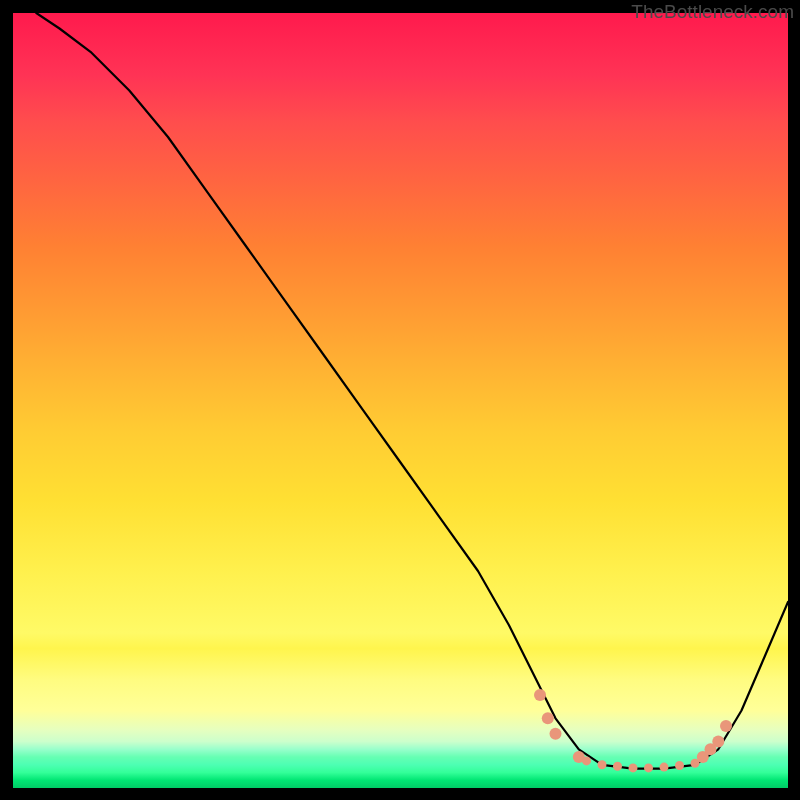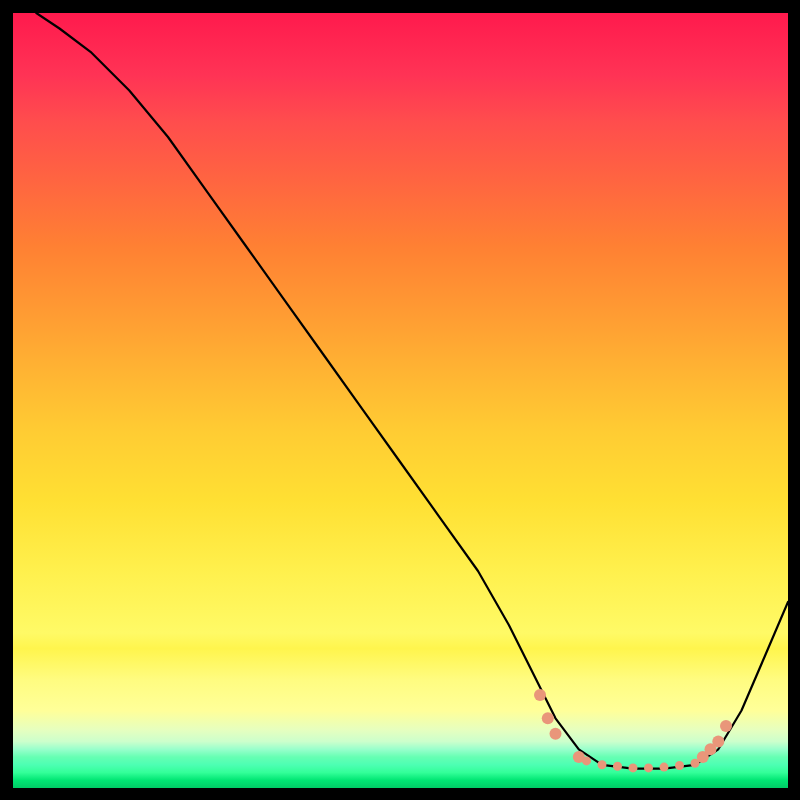--- a/index.html
+++ b/index.html
@@ -83,13 +83,14 @@
           <circle cx="651.0" cy="754.1" r="4.5" fill="#e9967a"></circle>
           <circle cx="666.5" cy="752.5" r="4.5" fill="#e9967a"></circle>
           <circle cx="682.0" cy="750.2" r="4.5" fill="#e9967a"></circle>
           <circle cx="689.8" cy="744.0" r="6" fill="#e9967a"></circle>
           <circle cx="697.5" cy="736.3" r="6" fill="#e9967a"></circle>
           <circle cx="705.3" cy="728.5" r="6" fill="#e9967a"></circle>
           <circle cx="713.0" cy="713.0" r="6" fill="#e9967a"></circle>
         </g>
     </svg>
   </div>
+  <div class="watermark">TheBottleneck.com</div>
 </div>
 
 </body></html>

